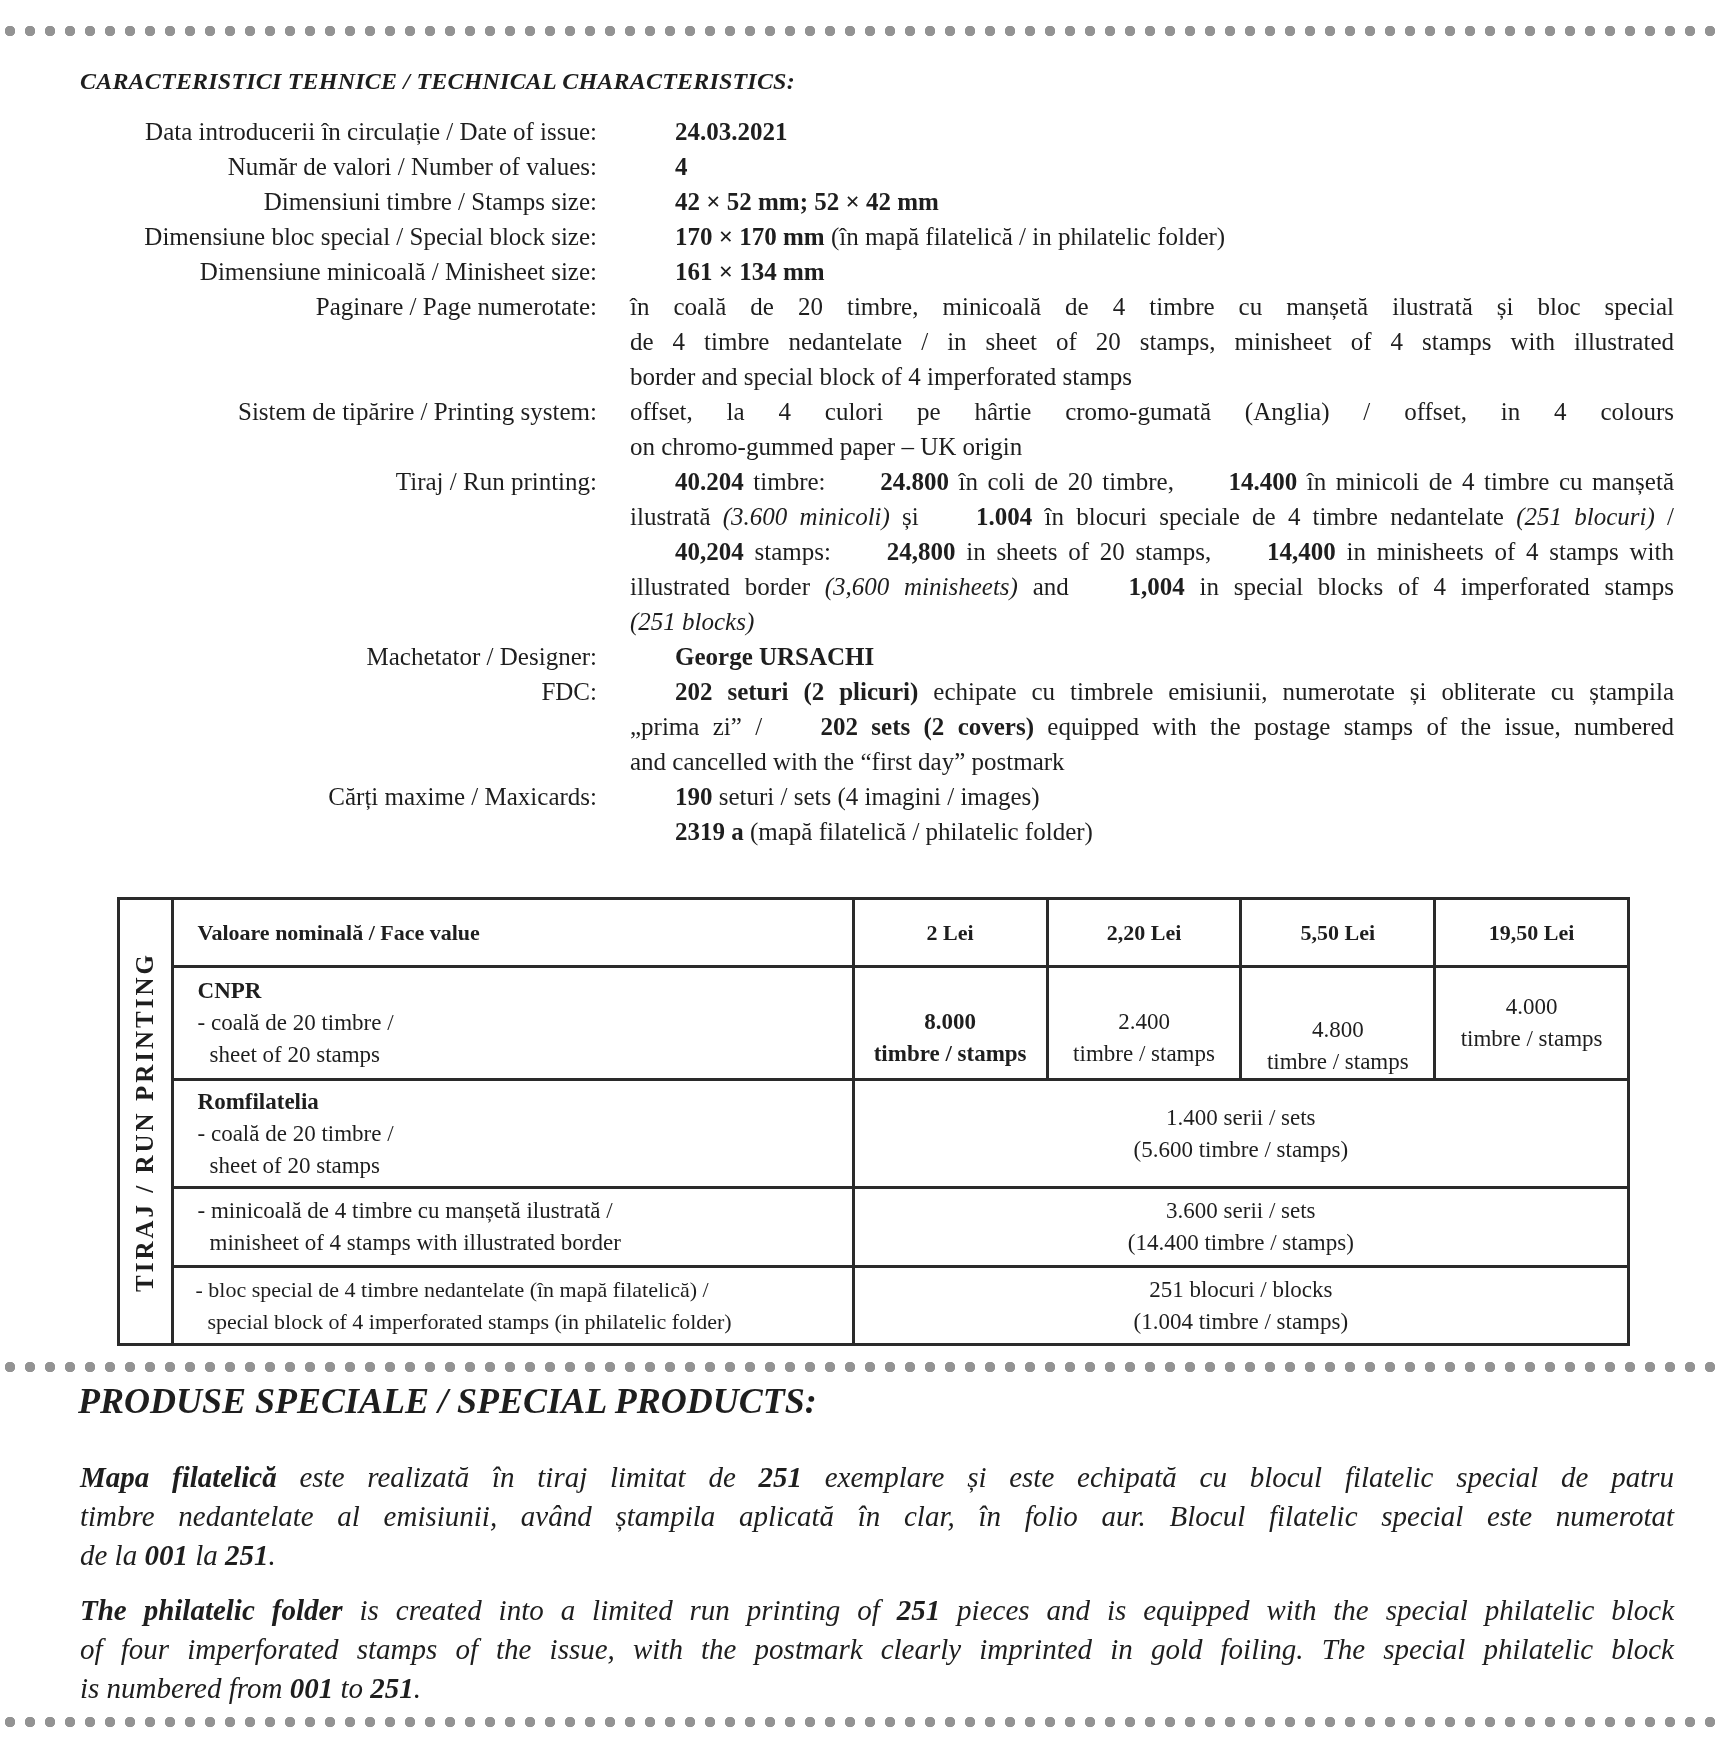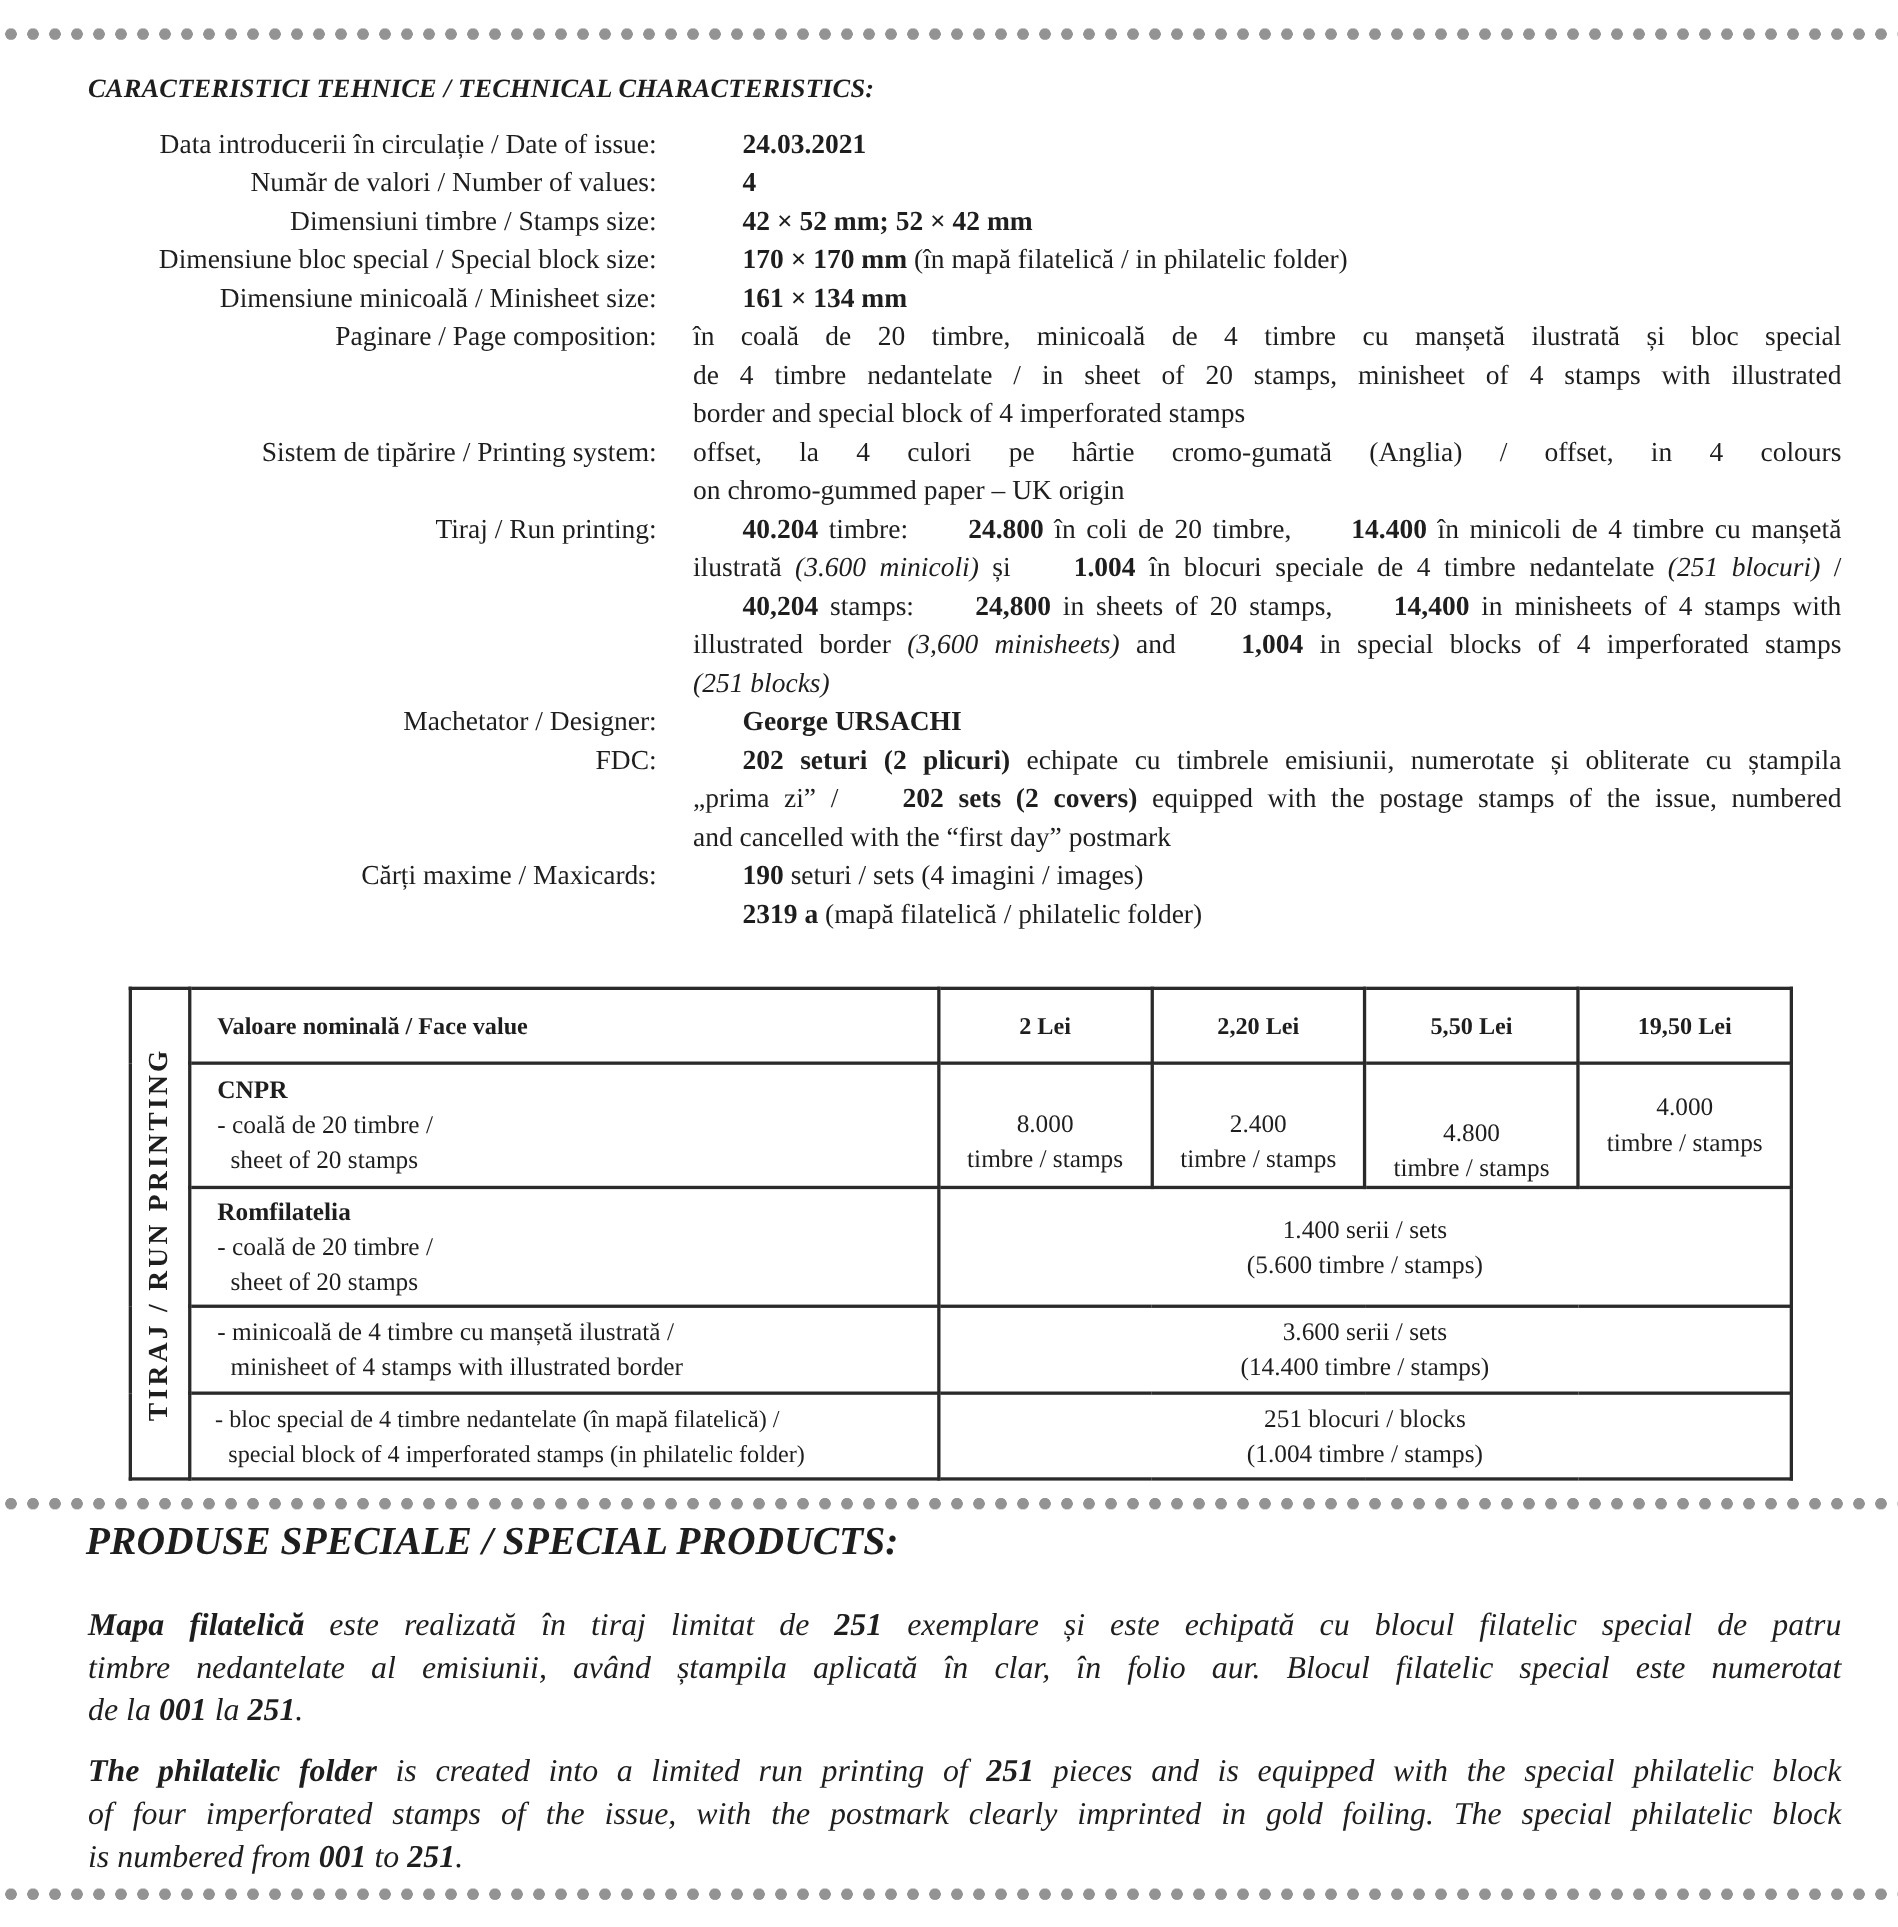--- a/index.html
+++ b/index.html
@@ -52,21 +52,21 @@
   </div>
   <div class="spec-row">
     <div class="spec-label">Dimensiune bloc special / Special block size:</div>
     <div class="spec-value"><b>170 × 170 mm</b><span> (în mapă filatelică / in philatelic folder)</span></div>
   </div>
   <div class="spec-row">
     <div class="spec-label">Dimensiune minicoală / Minisheet size:</div>
     <div class="spec-value"><b>161 × 134 mm</b></div>
   </div>
   <div class="spec-row">
-    <div class="spec-label">Paginare / Page composition:</div>
+    <div class="spec-label">Paginare / Page numerotate:</div>
     <div class="spec-value">
       <span class="justify-last">în coală de 20 timbre, minicoală de 4 timbre cu manșetă ilustrată și bloc special</span>
       <span class="justify-last">de 4 timbre nedantelate / in sheet of 20 stamps, minisheet of 4 stamps with illustrated</span>
       <span class="line">border and special block of 4 imperforated stamps</span>
     </div>
   </div>
   <div class="spec-row">
     <div class="spec-label">Sistem de tipărire / Printing system:</div>
     <div class="spec-value">
       <span class="justify-last">offset, la 4 culori pe hârtie cromo-gumată (Anglia) / offset, in 4 colours</span>
@@ -116,21 +116,21 @@
     <td class="val center hdr">2,20 Lei</td>
     <td class="val center hdr">5,50 Lei</td>
     <td class="val center hdr">19,50 Lei</td>
   </tr>
   <tr style="height:110px;">
     <td class="desc">
       <b class="line">CNPR</b>
       <span class="line">- coală de 20 timbre /</span>
       <span class="indent">sheet of 20 stamps</span>
     </td>
-    <td class="center" style="padding-top:30px;">
+    <td class="center" style="padding-top:30px;font-weight:bold;">
       <span class="line">8.000</span>
       <span class="line">timbre / stamps</span>
     </td>
     <td class="center" style="padding-top:30px;">
       <span class="line">2.400</span>
       <span class="line">timbre / stamps</span>
     </td>
     <td class="center" style="padding-top:46px;">
       <span class="line">4.800</span>
       <span class="line">timbre / stamps</span>

